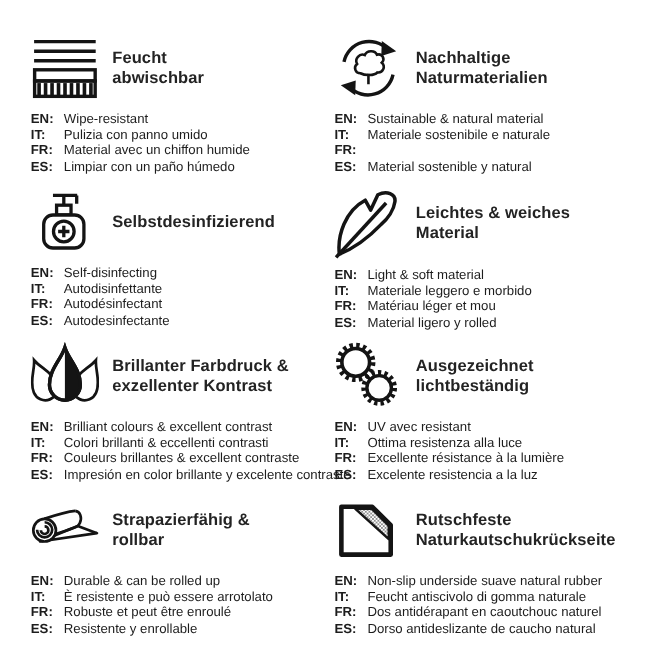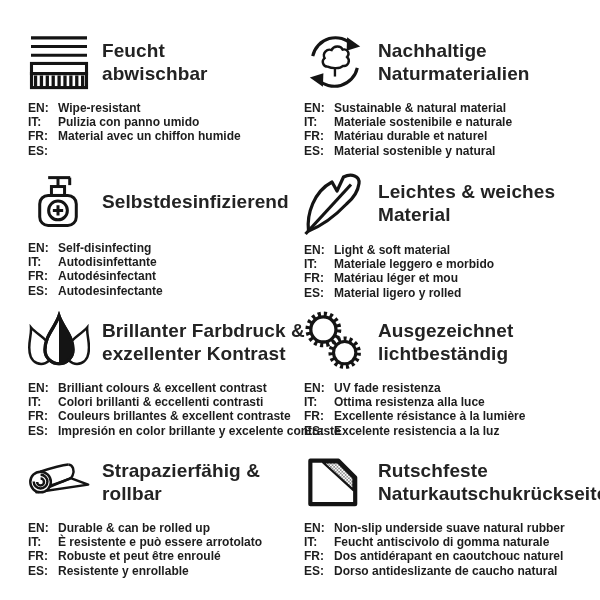--- a/index.html
+++ b/index.html
@@ -11,27 +11,27 @@
   .grid{
     display:grid;
     grid-template-columns:276px 292px;
     grid-auto-rows:140px;
     padding:30px 0 0 28px;
   }
   .feature{overflow:visible;}
   .head{display:flex;align-items:center;min-height:64px;}
   .iconbox{width:64px;flex:0 0 64px;margin-right:10px;display:flex;align-items:center;justify-content:flex-start;overflow:visible;}
   .title{
-    font-size:19px;font-weight:700;line-height:1.22;margin:0;
+    font-size:15px;font-weight:700;line-height:1.22;margin:0;
     white-space:pre;letter-spacing:.1px;color:#232323;
   }
   .langs{margin-top:7px;}
   .lrow{display:flex;font-size:12px;line-height:14.2px;white-space:nowrap;}
   .lang{width:30px;flex:0 0 30px;font-weight:700;}
-  .ltxt{font-weight:700;}
+  .ltxt{font-weight:400;}
   svg{display:block;}
   .stroke{fill:none;stroke:#141414;stroke-width:3.2;}
   .fillw{fill:#ffffff;stroke:#141414;stroke-width:3.2;}
   .solid{fill:#141414;stroke:none;}
 </style>
 </head>
 <body>
 
 <div class="grid">
 
@@ -68,20 +68,21 @@
       <div class="lrow">
           <span class="lang">IT:</span>
           <span class="ltxt">Pulizia con panno umido</span>
         </div>
       <div class="lrow">
           <span class="lang">FR:</span>
           <span class="ltxt">Material avec un chiffon humide</span>
         </div>
       <div class="lrow">
           <span class="lang">ES:</span>
+          <span class="ltxt">Limpiar con un paño húmedo</span>
         </div>
     </div>
   </section>
 
   <section class="feature">
     <div class="head">
       <div class="iconbox">
         <svg width="62" height="62" viewBox="0 0 64 64">
           <path class="stroke" d="M9,26 A24,24 0 0 1 50,14.5"></path>
           <path class="solid" d="M44.5,6.5 L58,16 L44,20.5 Z"></path>
@@ -100,21 +101,20 @@
       <div class="lrow">
           <span class="lang">EN:</span>
           <span class="ltxt">Sustainable &amp; natural material</span>
         </div>
       <div class="lrow">
           <span class="lang">IT:</span>
           <span class="ltxt">Materiale sostenibile e naturale</span>
         </div>
       <div class="lrow">
           <span class="lang">FR:</span>
-          <span class="ltxt">Matériau durable et naturel</span>
         </div>
       <div class="lrow">
           <span class="lang">ES:</span>
           <span class="ltxt">Material sostenible y natural</span>
         </div>
     </div>
   </section>
 
   <section class="feature">
     <div class="head">
@@ -225,21 +225,21 @@
           <circle cx="42" cy="43" r="13.5" fill="none" stroke="#141414" stroke-width="6.5" stroke-dasharray="2.9 2.75"></circle>
           <circle cx="42" cy="43" r="11.5" fill="#ffffff" stroke="#141414" stroke-width="3.2"></circle>
         </svg>
       </div>
       <h2 class="title">Ausgezeichnet
 lichtbeständig</h2>
     </div>
     <div class="langs">
       <div class="lrow">
           <span class="lang">EN:</span>
-          <span class="ltxt">UV fade resistenza</span>
+          <span class="ltxt">UV avec resistant</span>
         </div>
       <div class="lrow">
           <span class="lang">IT:</span>
           <span class="ltxt">Ottima resistenza alla luce</span>
         </div>
       <div class="lrow">
           <span class="lang">FR:</span>
           <span class="ltxt">Excellente résistance à la lumière</span>
         </div>
       <div class="lrow">

